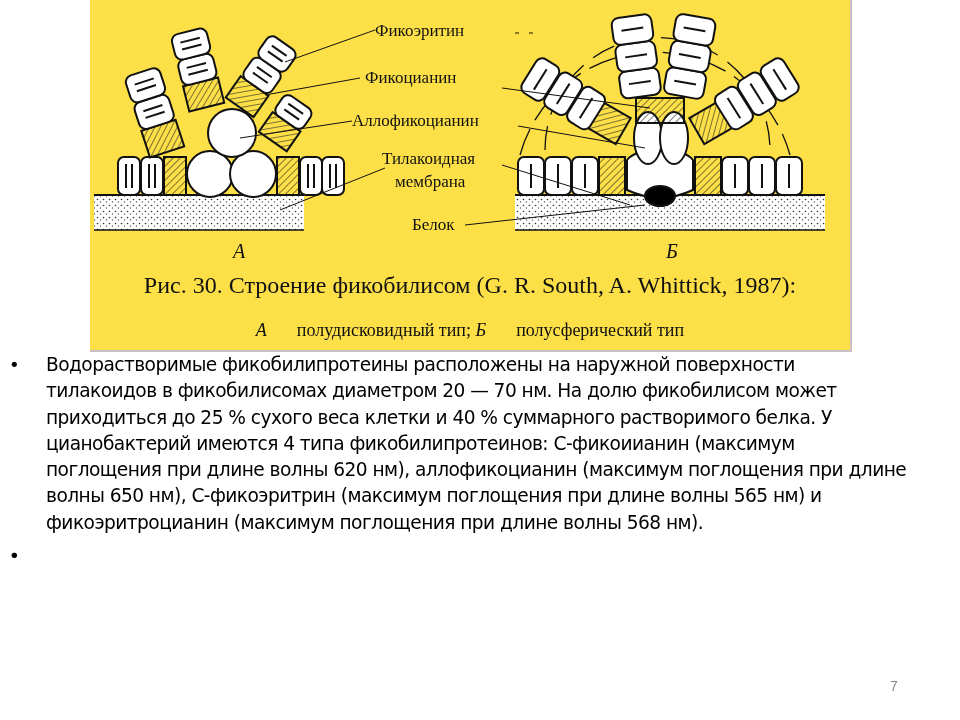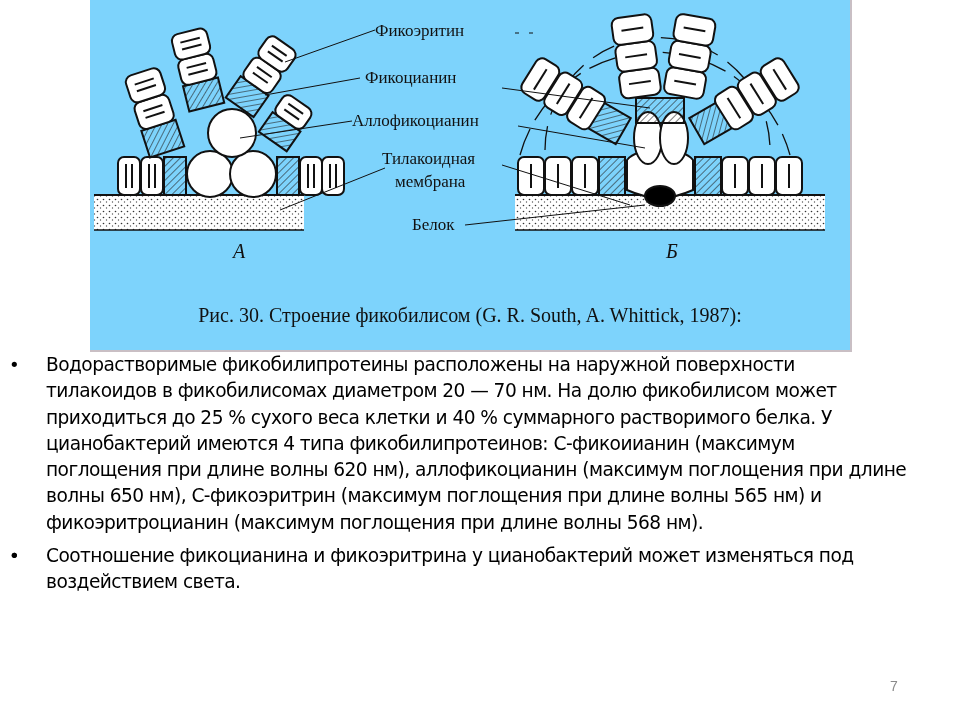--- a/index.html
+++ b/index.html
@@ -1,25 +1,25 @@
 <!DOCTYPE html>
 <html><head>
   <meta charset="utf-8">
   <style>
     html, body { margin: 0; padding: 0; background: #ffffff; }
     body { width: 960px; height: 720px; position: relative; overflow: hidden; font-family: "Liberation Sans", sans-serif; color: #000; }
     .figure {
       position: absolute; left: 90px; top: 0; width: 760px; height: 350px;
-      background: #7dd3fc; border-right: 2px solid #c9bfc4; border-bottom: 2px solid #c9bfc4;
+      background: #fde047; border-right: 2px solid #c9bfc4; border-bottom: 2px solid #c9bfc4;
     }
     .figure svg { position: absolute; left: 0; top: 0; }
     .fig-label { font-family: "Liberation Serif", serif; font-size: 17px; fill: #111; }
     .fig-letter { font-family: "Liberation Serif", serif; font-style: italic; font-size: 20px; fill: #111; }
     .caption { position: absolute; left: 0; width: 760px; text-align: center; font-family: "Liberation Serif", serif; color: #111; }
-    .caption.l1 { top: 304px; font-size: 20px; }
+    .caption.l1 { top: 272px; font-size: 24px; }
     .caption.l2 { top: 320px; font-size: 18px; }
     .caption .it { font-style: italic; }
     .caption .gap { display: inline-block; width: 30px; }
 
     .bullets { position: absolute; left: 0; top: 352px; width: 960px; }
     .bullet { position: relative; padding-left: 46px; padding-right: 50px; font-size: 18.6px; line-height: 26.3px; margin-bottom: 7px; font-family: "DejaVu Sans", sans-serif; letter-spacing: -0.55px; }
     .bullet .dot { position: absolute; left: 9px; top: 0; font-size: 18px; }
     .page-num { position: absolute; left: 890px; top: 678px; font-size: 14px; color: #8a8a8a; font-family: "Liberation Sans", sans-serif; }
   </style>
 </head>
@@ -193,29 +193,32 @@
       <line x1="428" y1="126" x2="555" y2="148"></line>
       <line x1="412" y1="165" x2="540" y2="205"></line>
       <line x1="375" y1="225" x2="555" y2="205"></line>
     </g>
 
     <text class="fig-letter" x="143" y="258">А</text>
     <text class="fig-letter" x="576" y="258">Б</text>
   </svg>
 
   <div class="caption l1">Рис. 30. Строение фикобилисом (G. R. South, A. Whittick, 1987):</div>
+  <div class="caption l2">
+    <span class="it">А</span><span class="gap"></span><span>полудисковидный тип;</span>
+    <span class="it">Б</span><span class="gap"></span><span>полусферический тип</span>
+  </div>
 </div>
 
 <div class="bullets">
   <div class="bullet">
     <span class="dot">•</span>
     <span>Водорастворимые фикобилипротеины расположены на наружной поверхности тилакоидов в фикобилисомах диаметром 20 — 70 нм. На долю фикобилисом может приходиться до 25 % сухого веса клетки и 40 % суммарного растворимого белка. У цианобактерий имеются 4 типа фикобилипротеинов: С-фикоиианин (максимум поглощения при длине волны 620 нм), аллофикоцианин (максимум поглощения при длине волны 650 нм), С-фикоэритрин (максимум поглощения при длине волны 565 нм) и фикоэритроцианин (максимум поглощения при длине волны 568 нм).</span>
   </div>
   <div class="bullet">
     <span class="dot">•</span>
   </div>
   <div class="bullet">
     <span class="dot">•</span>
-    <span>Соотношение фикоцианина и фикоэритрина у цианобактерий может изменяться под воздействием света.</span>
   </div>
 </div>
 
 <div class="page-num">7</div>
 
 </body></html>

